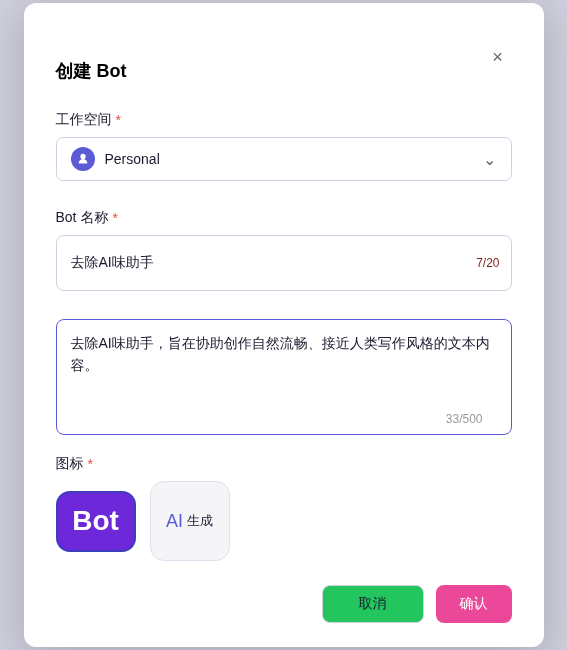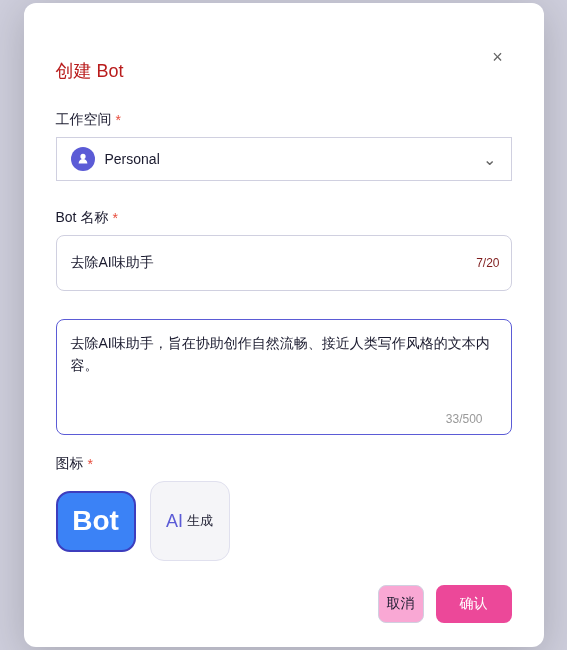--- a/index.html
+++ b/index.html
@@ -29,22 +29,22 @@
       position: relative;
     }
     .dialog-header {
       display: flex;
       align-items: center;
       justify-content: space-between;
       margin-bottom: 24px;
     }
     .dialog-title {
       font-size: 18px;
-      font-weight: 400;
-      color: #b91c1c;
+      font-weight: 700;
+      color: #000000;
       margin-top: 28px;
     }
     .close-btn {
       width: 28px;
       height: 28px;
       display: flex;
       align-items: center;
       justify-content: center;
       cursor: pointer;
       color: #666;
@@ -66,21 +66,21 @@
       align-items: center;
       gap: 2px;
     }
     .required {
       color: #e74c3c;
       margin-left: 2px;
     }
     .select-wrapper {
       position: relative;
       border: 1.5px solid #d0d0e0;
-      border-radius: 0;
+      border-radius: 7px;
       background: #fff;
       display: flex;
       align-items: center;
       padding: 0 14px;
       height: 44px;
       cursor: pointer;
     }
     .workspace-icon {
       width: 24px;
       height: 24px;
@@ -157,21 +157,21 @@
     }
     .icon-options {
       display: flex;
       gap: 14px;
       margin-top: 8px;
       align-items: center;
     }
     .icon-bot {
       width: 80px;
       height: 61px;
-      background: #3b82f6;
+      background: #6d28d9;
       border-radius: 14px;
       display: flex;
       align-items: center;
       justify-content: center;
       color: white;
       font-size: 28px;
       font-weight: 700;
       letter-spacing: 0;
       cursor: pointer;
       border: 2.5px solid #3d3dbd;
@@ -197,24 +197,24 @@
       color: #1a1a2e;
       text-align: right;
     }
     .dialog-footer {
       display: flex;
       justify-content: flex-end;
       gap: 12px;
       margin-top: 4px;
     }
     .btn-cancel {
-      padding: 9px 8px;
+      padding: 9px 36px;
       border-radius: 8px;
       border: 1.5px solid #d0d0e0;
-      background: #f9a8d4;
+      background: #22c55e;
       font-size: 14px;
       color: #1a1a2e;
       cursor: pointer;
       font-family: inherit;
     }
     .btn-confirm {
       padding: 9px 24px;
       border-radius: 8px;
       border: none;
       background: #ec4899;

